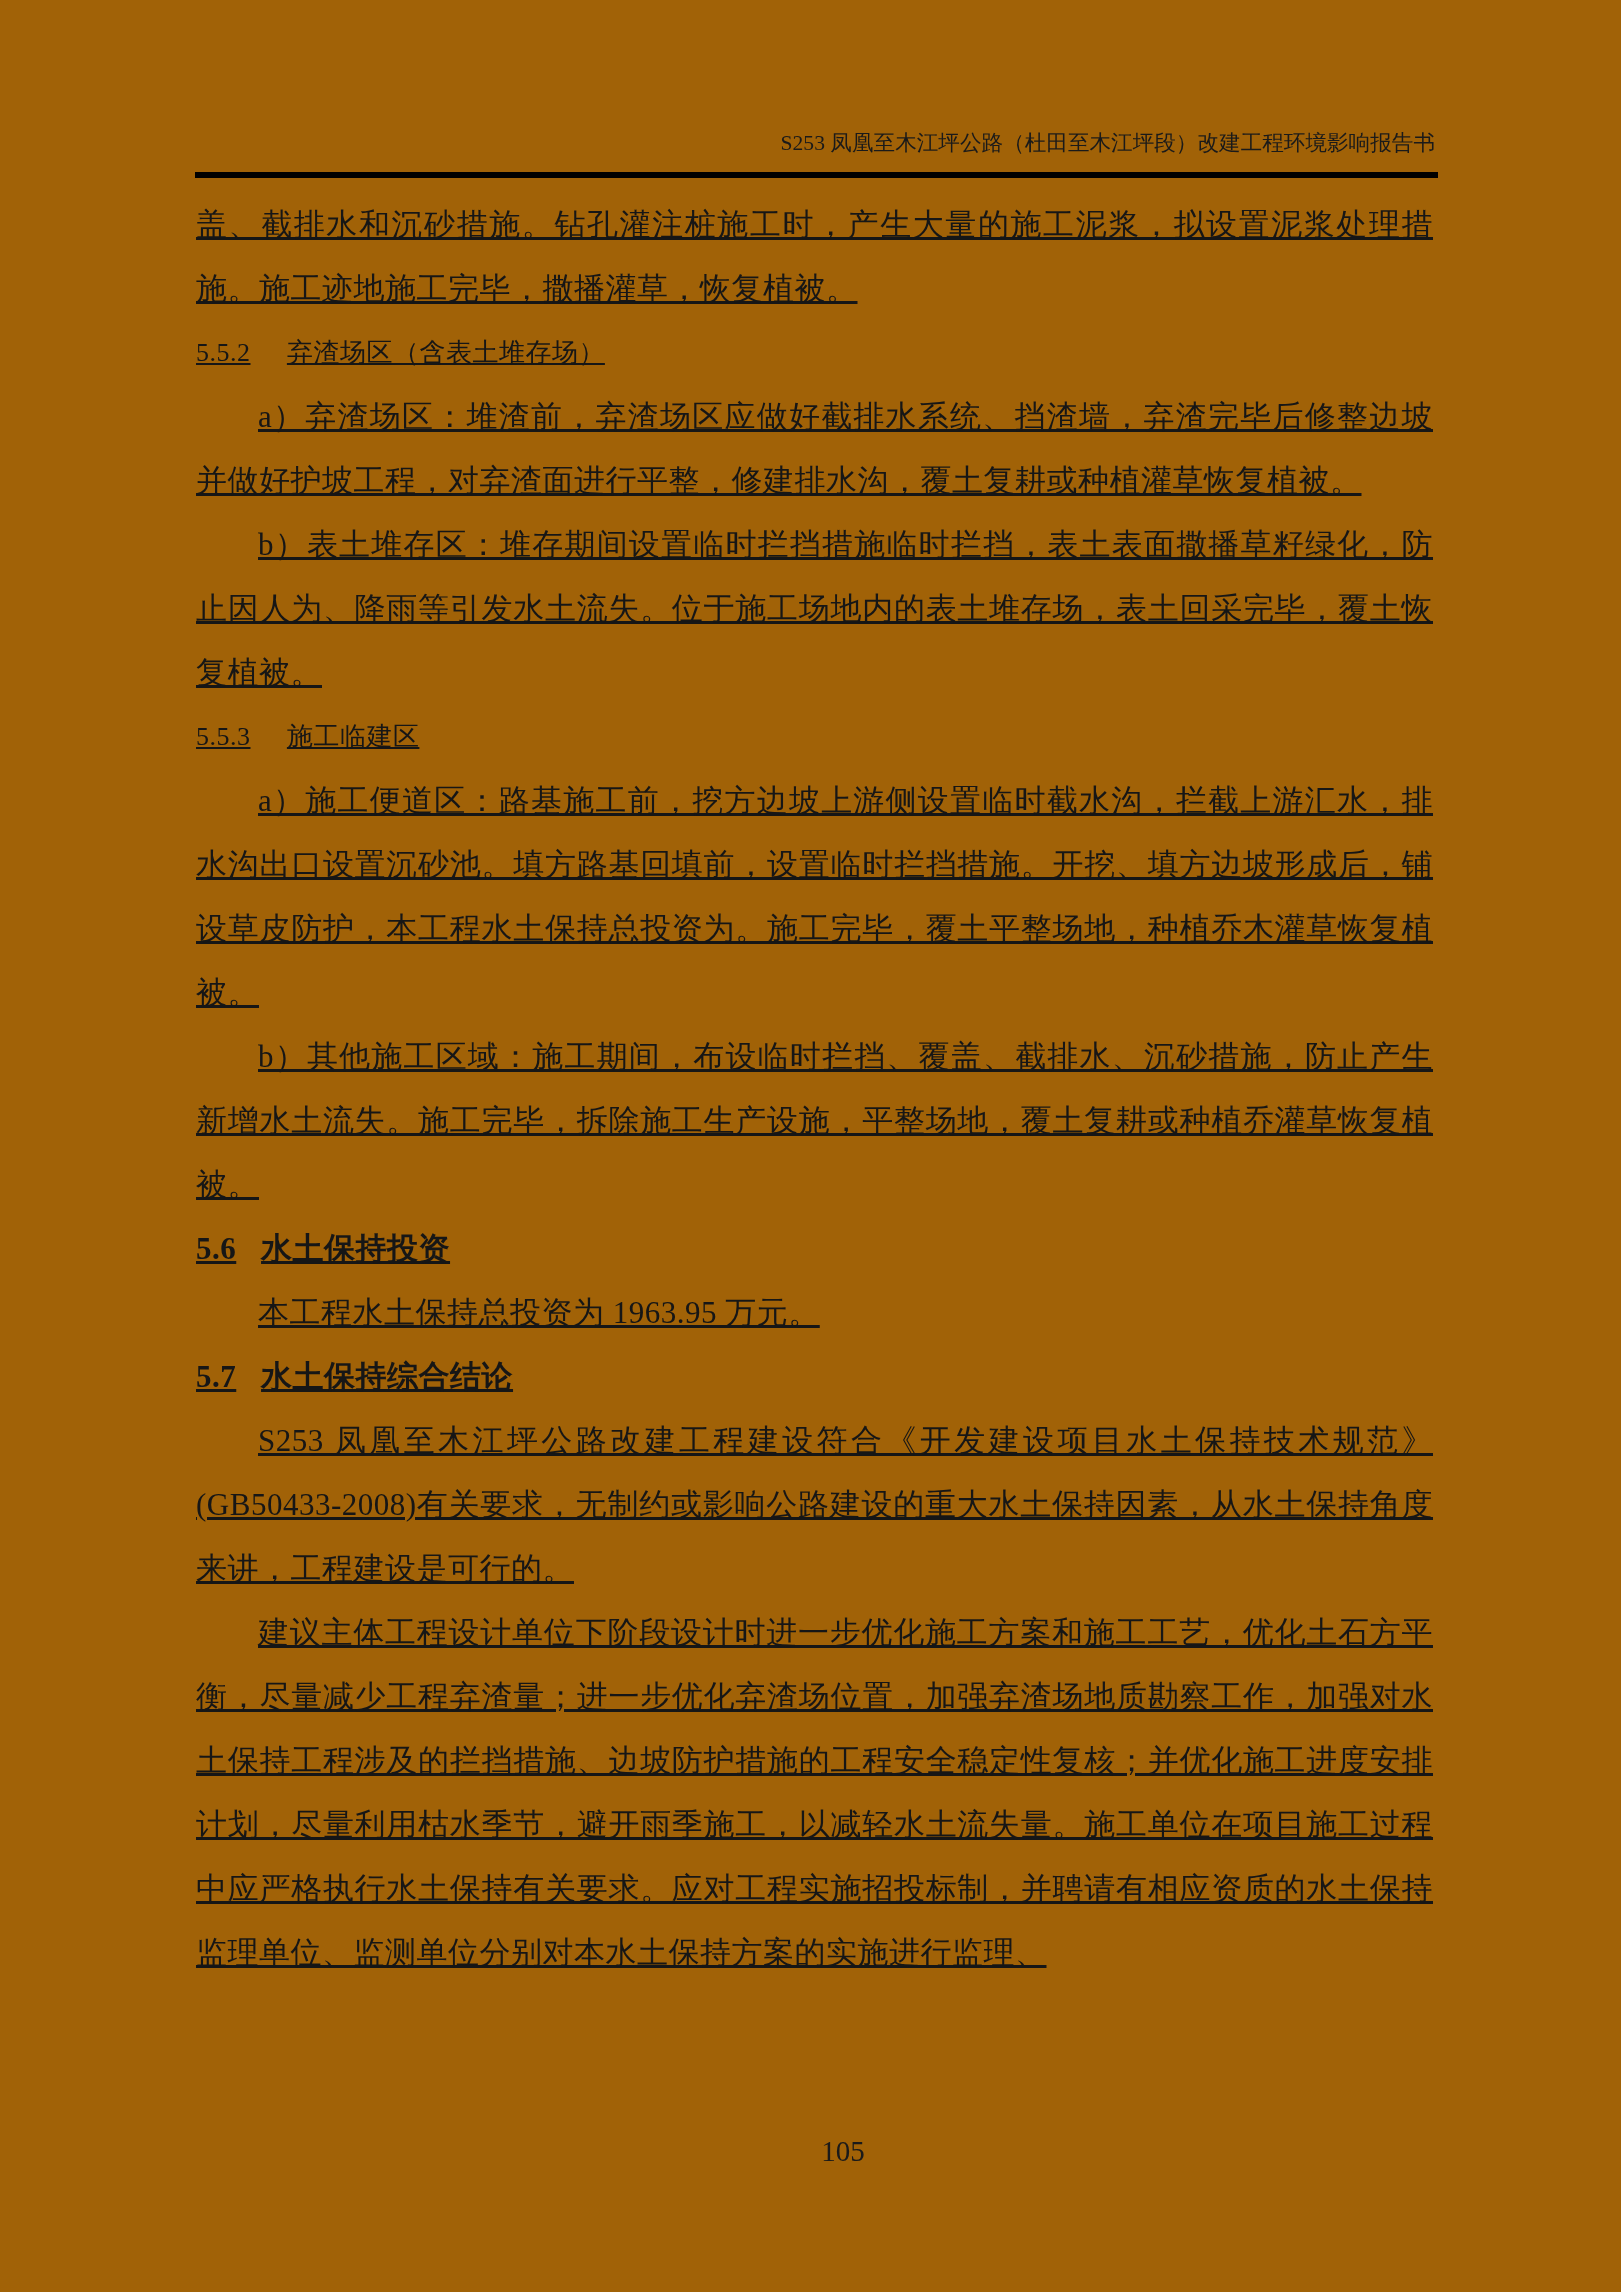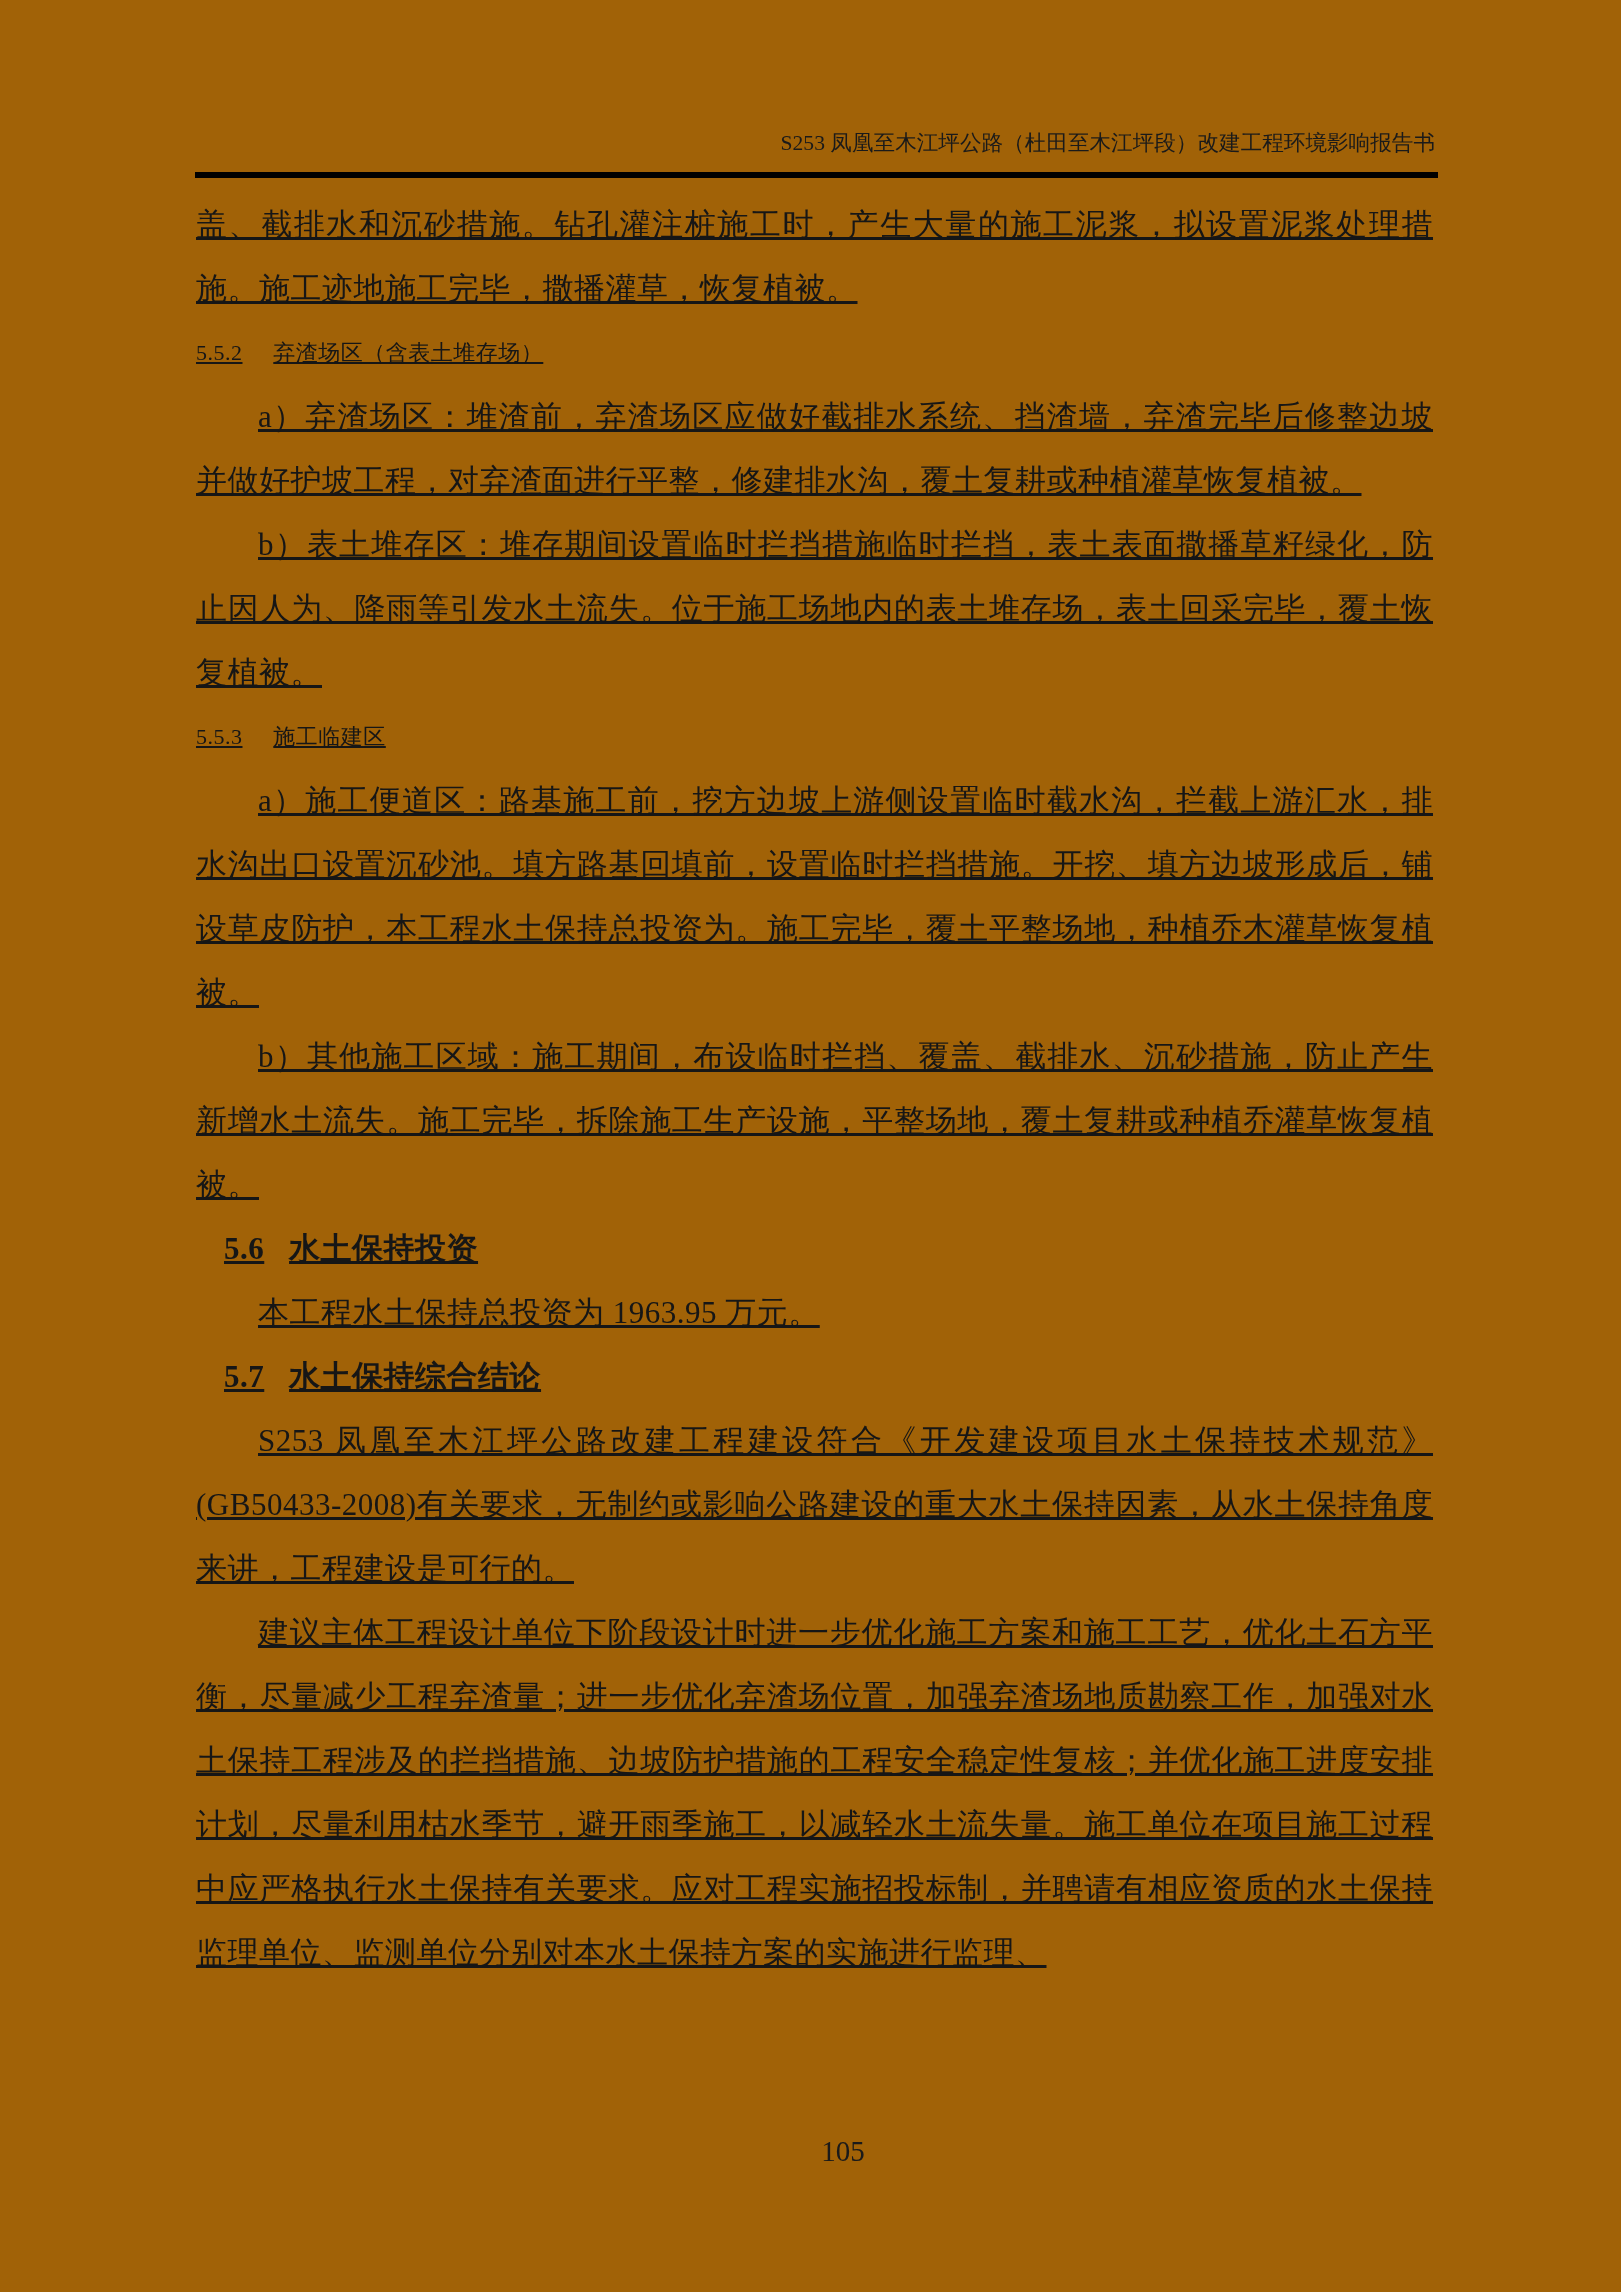--- a/index.html
+++ b/index.html
@@ -52,34 +52,33 @@
     padding: 0;
   }
   .para {
     text-indent: 2em;
   }
   .para-continued {
     text-indent: 0;
   }
   .h3 {
     font-weight: normal;
-    font-size: 22px;
+    font-size: 26px;
     text-align: left;
   }
   .h3 .num {
     margin-right: 1.4em;
   }
   .h2 {
     font-weight: 700;
     font-size: 31px;
     text-align: left;
   }
   .h2 .num {
     margin-right: 0.8em;
-    margin-left: 28px;
   }
   .footer {
     position: absolute;
     left: 0;
     top: 2135px;
     width: 1686px;
     text-align: center;
     font-size: 29px;
     color: #1a1a1a;
   }

